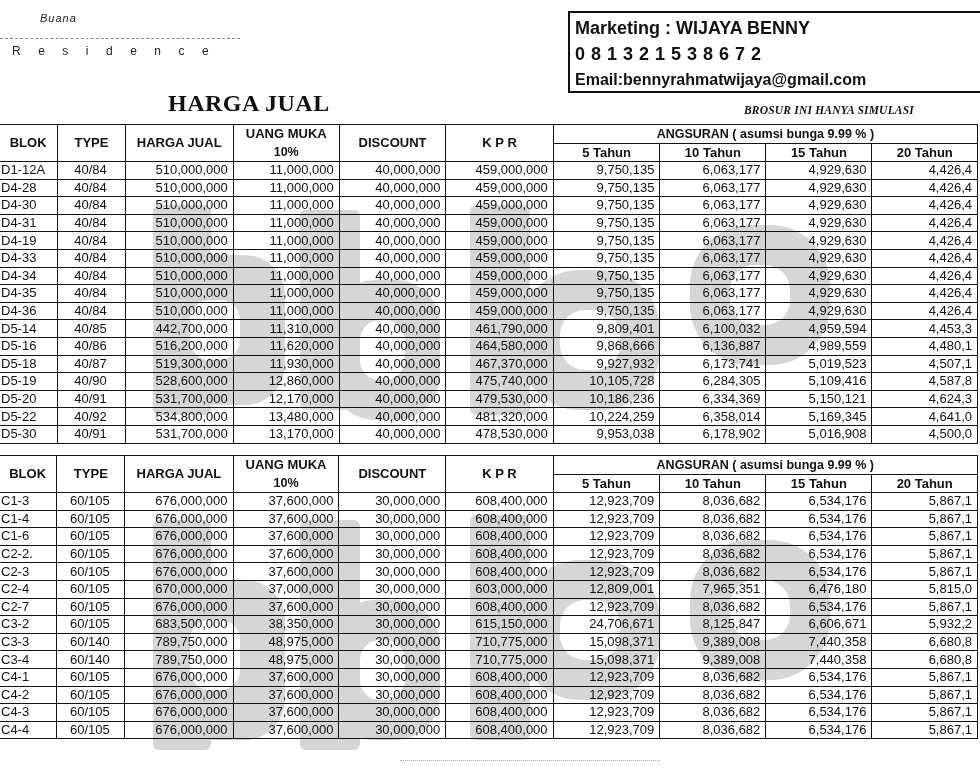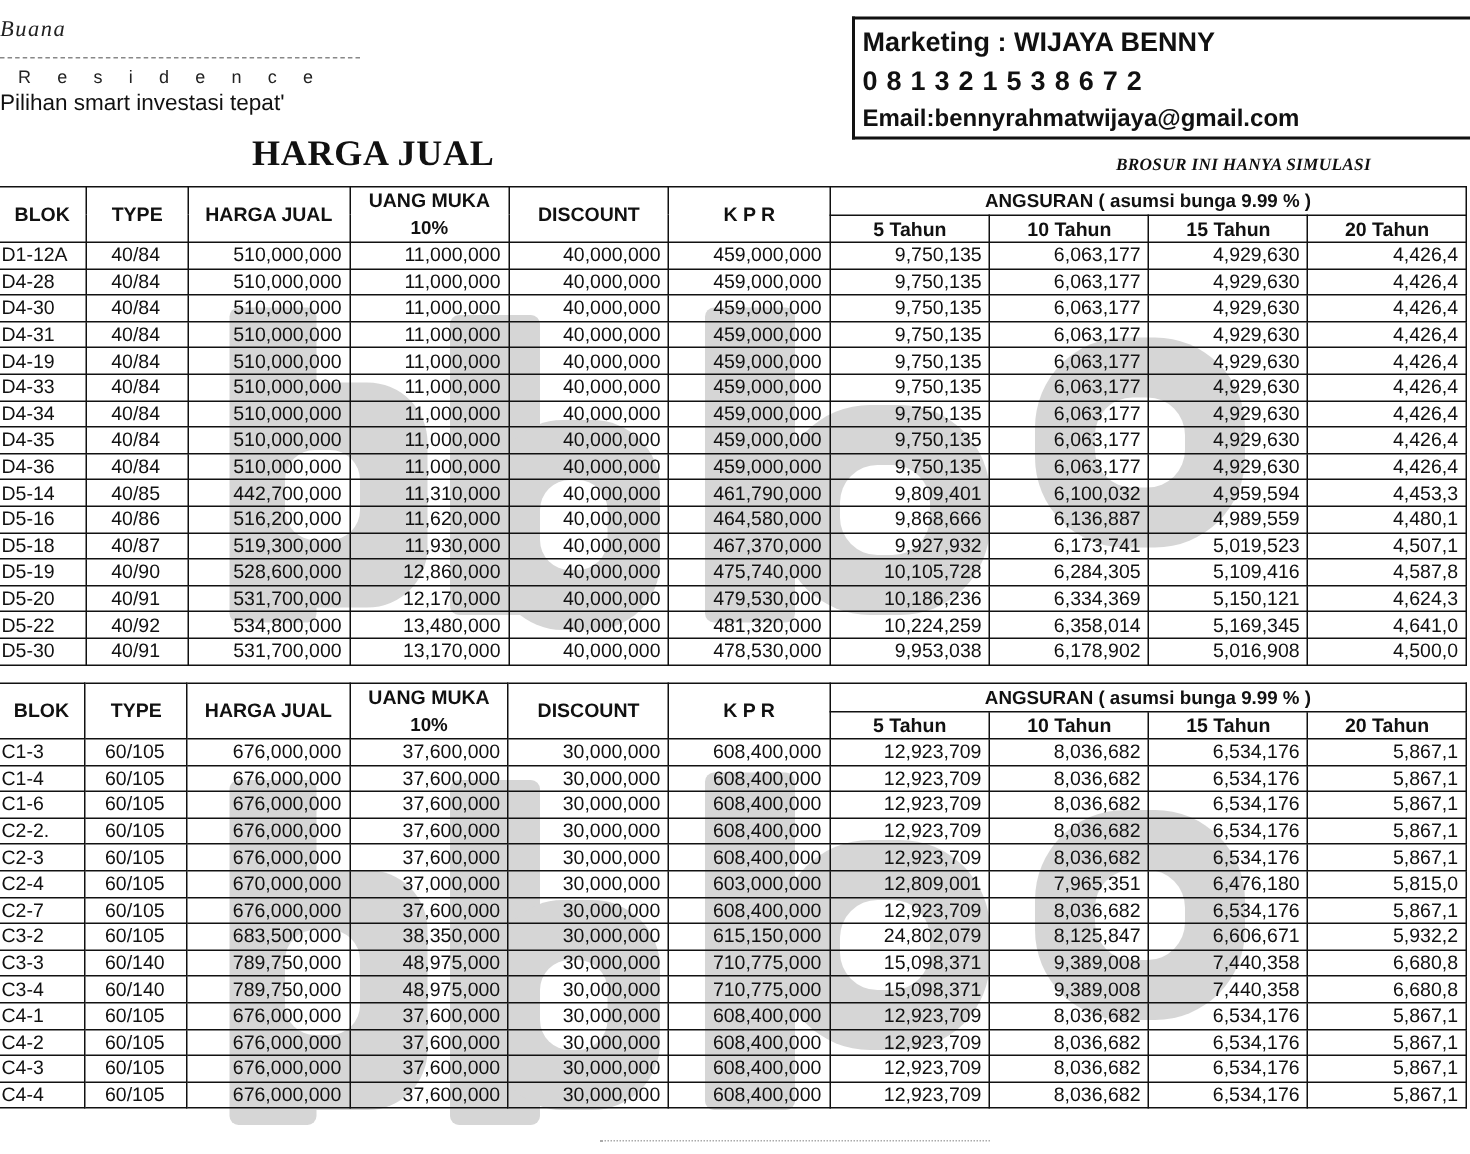--- a/index.html
+++ b/index.html
@@ -1,21 +1,21 @@
 <!DOCTYPE html>
 <html><head>
 <meta charset="utf-8">
 <style>
   html, body { margin:0; padding:0; background:#ffffff; }
   body { width:980px; height:769px; position:relative; overflow:hidden; font-family:"Liberation Sans", sans-serif; color:#111; }
 
   
   .brand { position:absolute; left:0; top:6px; width:260px; }
   .brand-line1 { position:relative; height:26px; }
-  .brand-script { position:absolute; left:0; top:6px; font-family:Liberation Serif, serif; font-style:italic; font-size:15px; letter-spacing:1px; color:#222; }
+  .brand-script { position:absolute; left:0; top:6px; font-family:Liberation Sans, sans-serif; font-style:italic; font-size:11px; letter-spacing:1px; color:#222;padding-left:40px; }
   .brand-main { position:absolute; left:88px; top:0; font-family:"Liberation Serif", serif; font-size:25px; letter-spacing:3px; color:#222; }
   .brand-rule { position:absolute; left:0; top:32px; width:240px; border-top:1px dashed #888; }
   .brand-sub { position:absolute; left:12px; top:38px; font-size:12px; letter-spacing:17.5px; color:#222; }
   .brand-tag { position:absolute; left:0; top:54px; font-size:15px; color:#111; white-space:nowrap; }
 
   .title { position:absolute; left:168px; top:90px; font-family:"Liberation Serif", serif; font-weight:bold; font-size:24px; letter-spacing:0.5px; }
 
   
   .contact { position:absolute; left:568px; top:11px; width:420px; height:82px; border:2px solid #111; border-right:none; box-sizing:border-box; padding:2px 0 0 5px; font-weight:bold; }
   .contact .l1 { font-size:18px; line-height:26px; white-space:nowrap; }
@@ -80,21 +80,20 @@
     <rect x="730" y="580" width="60" height="60" rx="25"></rect>
   </g>
 </svg>
 
 <div class="brand">
   <div class="brand-line1">
     <span class="brand-script">Buana</span>
   </div>
   <div class="brand-rule"></div>
   <div class="brand-sub">Residence</div>
-  <div class="brand-tag">Pilihan smart investasi tepat'</div>
 </div>
 
 <div class="title">HARGA JUAL</div>
 
 <div class="contact">
   <div class="l1">Marketing :  WIJAYA BENNY</div>
   <div class="l2">081321538672</div>
   <div class="l3">Email:bennyrahmatwijaya@gmail.com</div>
 </div>
 
@@ -447,21 +446,21 @@
         <td class="c-num">6,534,176</td>
         <td class="c-num">5,867,1</td>
       </tr>
       <tr>
         <td class="c-blok">C3-2</td>
         <td class="c-type">60/105</td>
         <td class="c-num">683,500,000</td>
         <td class="c-num">38,350,000</td>
         <td class="c-num">30,000,000</td>
         <td class="c-num">615,150,000</td>
-        <td class="c-num">24,802,079</td>
+        <td class="c-num">24,706,671</td>
         <td class="c-num">8,125,847</td>
         <td class="c-num">6,606,671</td>
         <td class="c-num">5,932,2</td>
       </tr>
       <tr>
         <td class="c-blok">C3-3</td>
         <td class="c-type">60/140</td>
         <td class="c-num">789,750,000</td>
         <td class="c-num">48,975,000</td>
         <td class="c-num">30,000,000</td>

